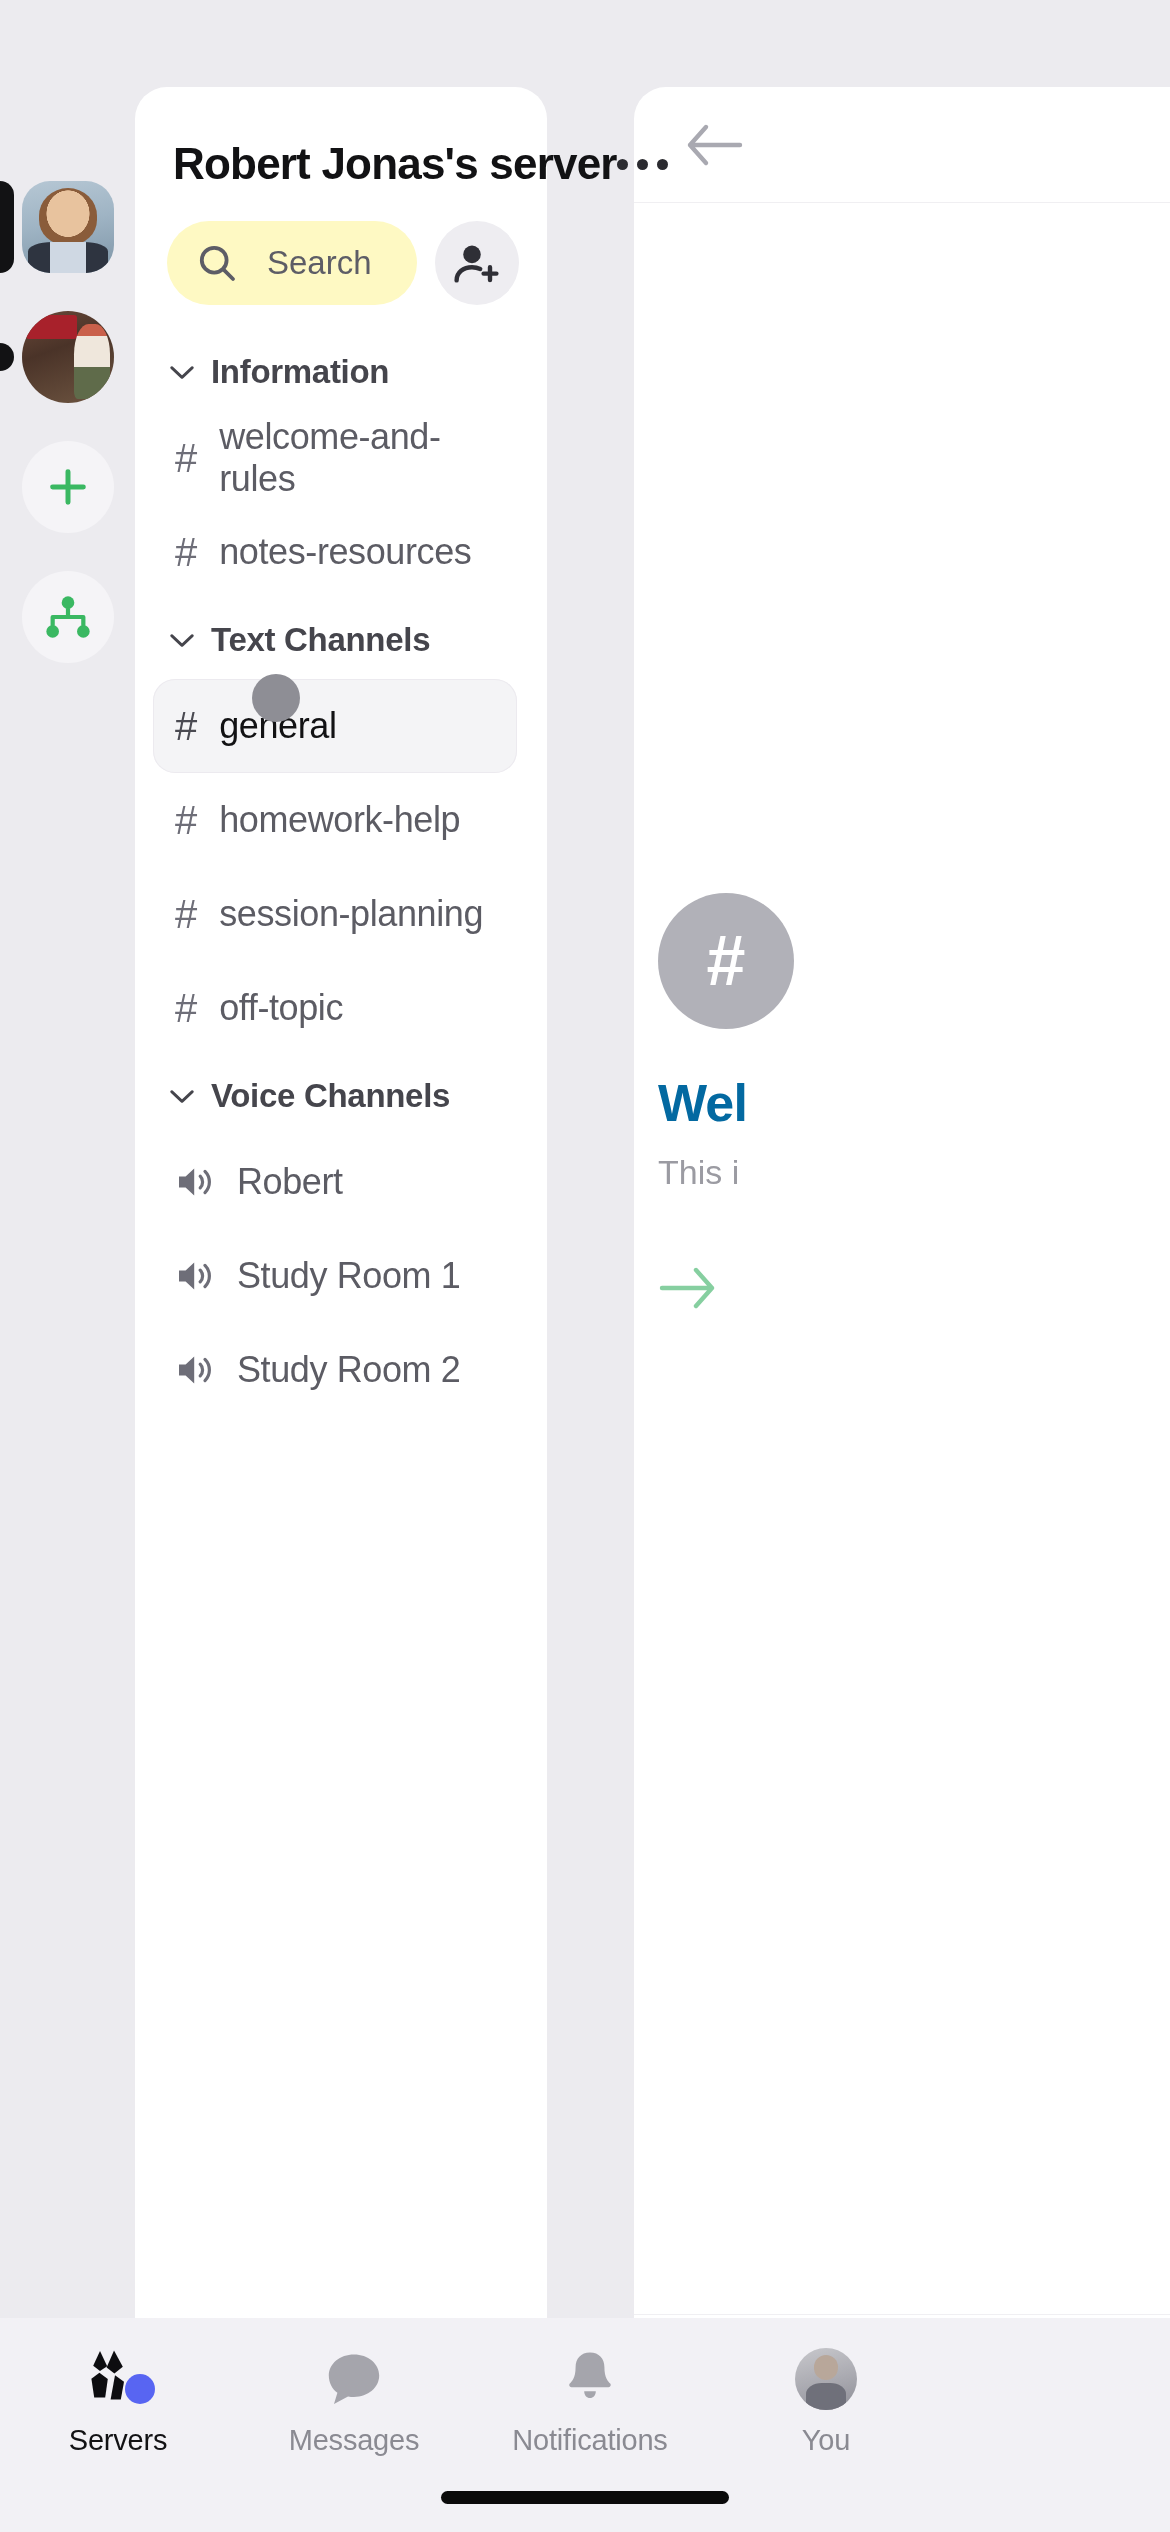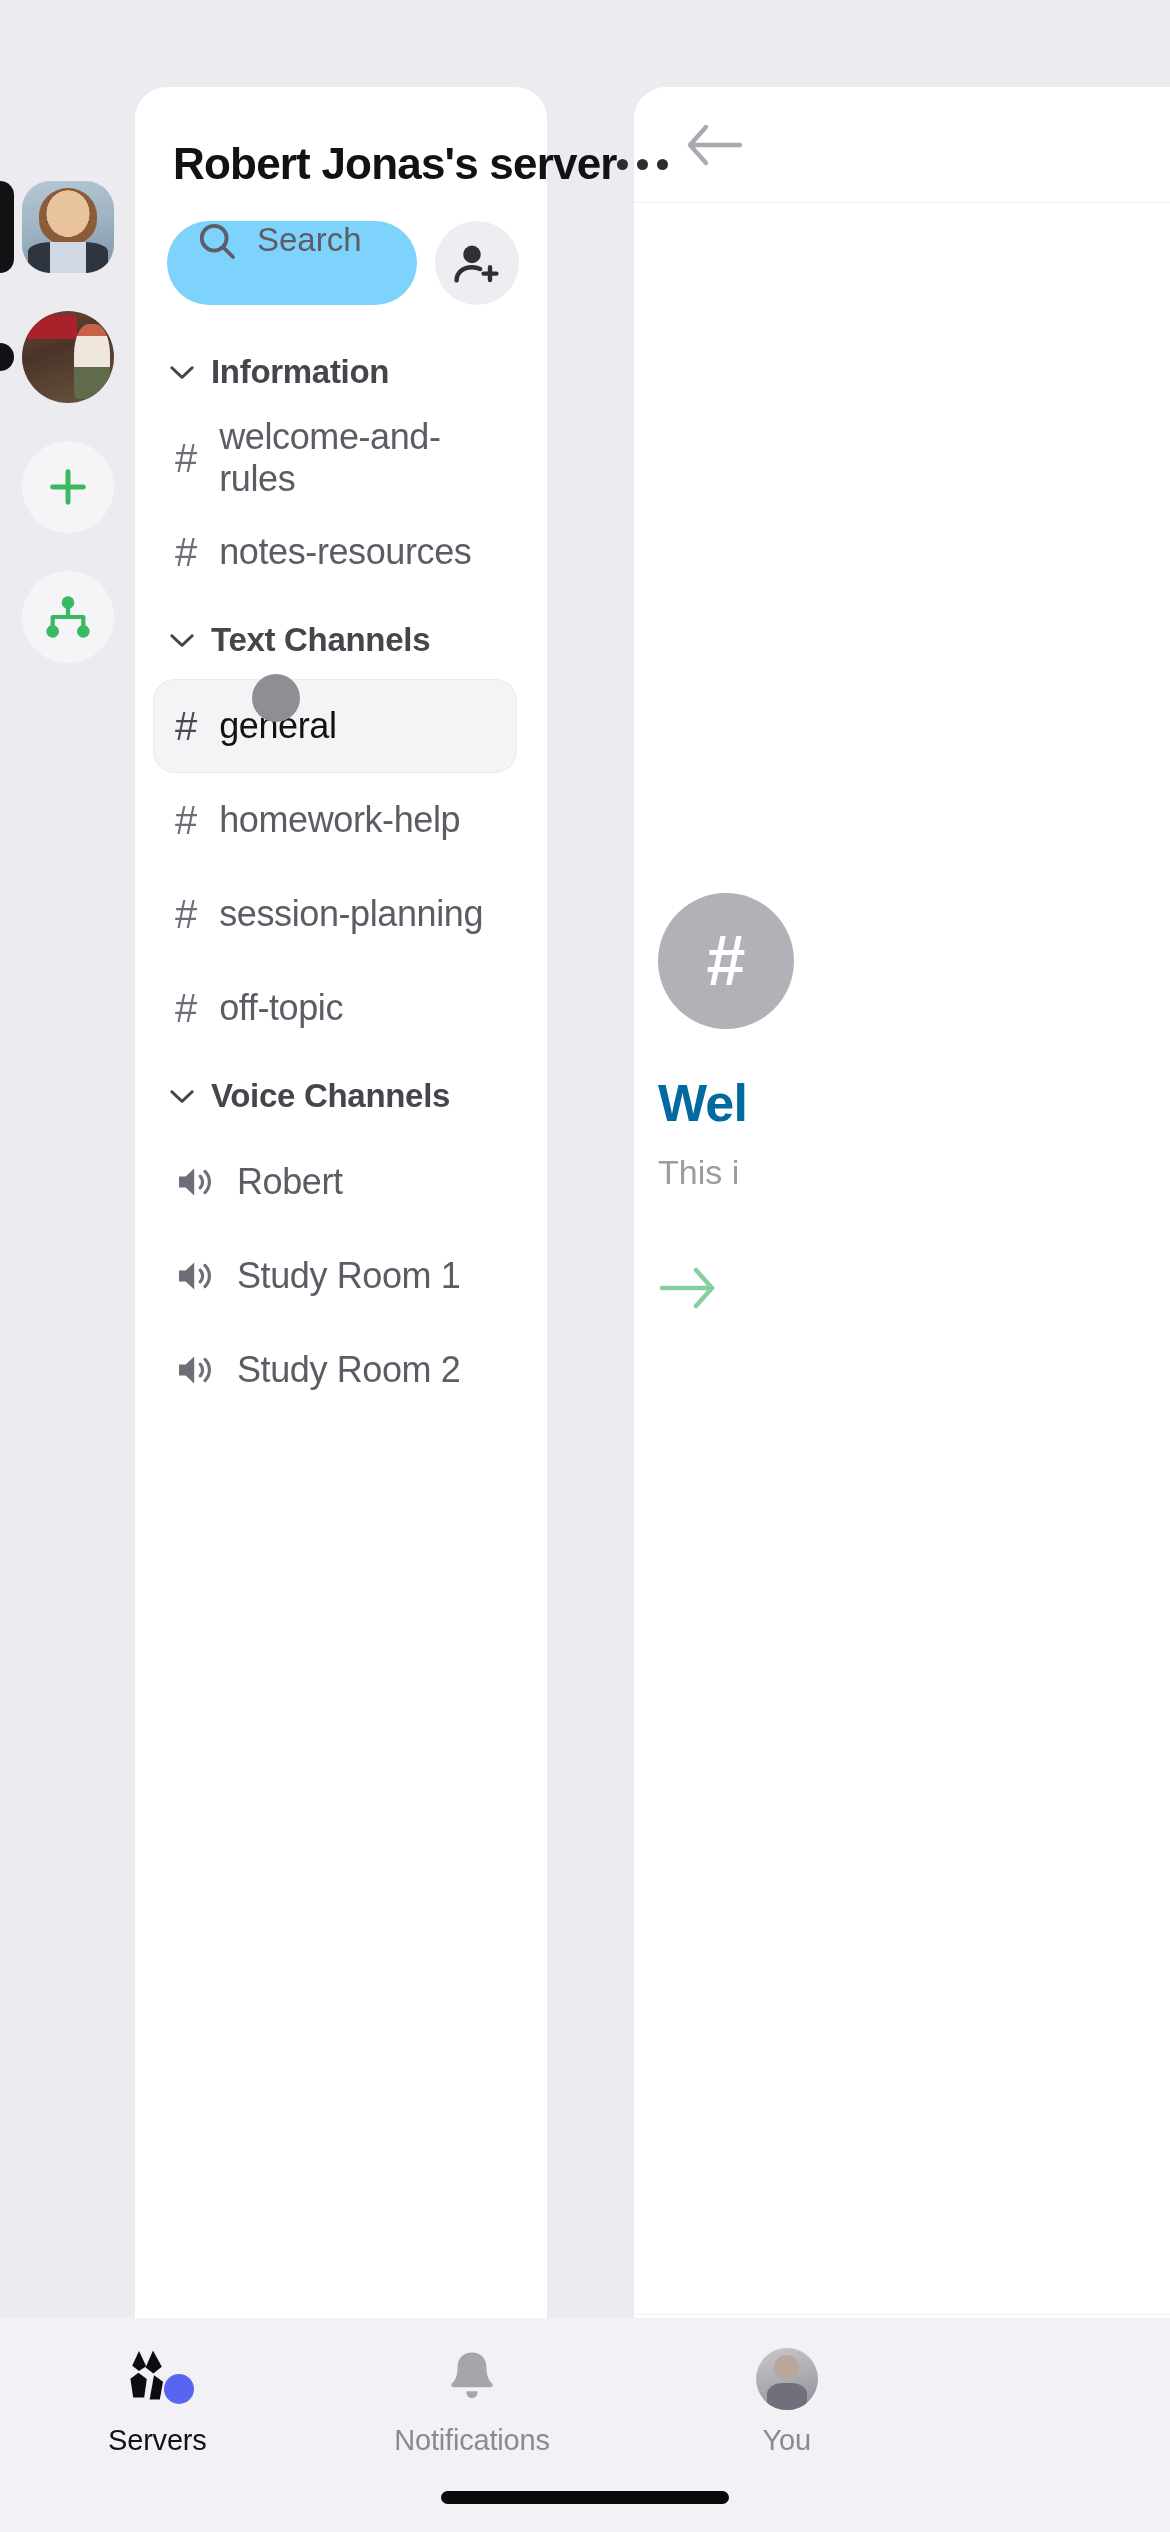--- a/index.html
+++ b/index.html
@@ -64,22 +64,22 @@
     position:absolute; left:135px; top:87px; width:412px; height:2331px;
     background:#ffffff; border-radius:32px 32px 0 0;
   }
   .panel-head { display:flex; align-items:center; padding:52px 36px 0 38px; }
   .server-title { font-size:44px; font-weight:700; color:#121214; letter-spacing:-0.8px; white-space:nowrap; }
   .dots { margin-left:auto; display:flex; gap:9px; padding-right:6px; }
   .dots i { width:11px; height:11px; background:#2b2b30; border-radius:50%; }
 
   .search-row { display:flex; align-items:center; gap:18px; padding:32px 28px 0 32px; }
   .search-box {
-    flex:1; height:84px; background:#7dd3fc; border-radius:42px;
-    display:flex; padding:0 30px; gap:20px;
+    flex:1; height:84px; background:#fef9c3; border-radius:42px;
+    display:flex; align-items:center; padding:0 30px; gap:30px;
   }
   .search-ph { font-size:33px; color:#5d5d66; }
   .invite-btn { width:84px; height:84px; border-radius:50%; background:#eeedf1; display:flex; align-items:center; justify-content:center; flex:none; }
 
   .chan-list { padding:0 12px 0 0; margin-top:26px; }
   .cat { display:flex; align-items:center; gap:16px; padding:22px 0 20px 34px; }
   .cat-label { font-size:33px; font-weight:700; color:#45454c; letter-spacing:-0.3px; }
   .chev { width:26px; height:15px; }
 
   .chan {
@@ -290,20 +290,28 @@
               <path d="M14.5 1.2l4.4 8.2-4.2 3.3-3.9-3z" fill="#0d0d10"></path>
               <path d="M7.2 12.4l4.2 3.1-1.3 9.2H4.6l-1.4-9.3z" fill="#0d0d10"></path>
               <path d="M15 13.6l4.5 3.3-1.6 8.8h-5.1z" fill="#0d0d10"></path>
             </svg>
             <span style="position:absolute;right:-4px;bottom:6px;width:30px;height:30px;border-radius:50%;background:#5865f2;"></span>
           </div>
           <span class="tab-label">Servers</span>
         </div>
         <div class="tab">
           <div class="tab-ico">
+            <svg width="62" height="60" viewBox="0 0 31 30">
+              <path d="M15.5 2.2c7 0 12.6 4.6 12.6 10.6 0 6-5.6 10.7-12.6 10.7-1 0-2-.1-3-.3l-7 3.8 1.7-5.6C4.5 19.5 2.9 16.3 2.9 12.8 2.9 6.8 8.5 2.2 15.5 2.2z" fill="#a5a5ac"></path>
+            </svg>
+          </div>
+          <span class="tab-label">Messages</span>
+        </div>
+        <div class="tab">
+          <div class="tab-ico">
             <svg width="58" height="62" viewBox="0 0 29 31">
               <path d="M14.5 2.2c4.6 0 7.2 3.1 7.2 7.3 0 5.5 1.8 7.1 2.9 8.3.6.7.2 1.8-.8 1.8H5.2c-1 0-1.4-1.1-.8-1.8 1.1-1.2 2.9-2.8 2.9-8.3 0-4.2 2.6-7.3 7.2-7.3z" fill="#a5a5ac"></path>
               <path d="M11.6 21.6h5.8c0 2-1.3 3.4-2.9 3.4s-2.9-1.4-2.9-3.4z" fill="#a5a5ac"></path>
             </svg>
           </div>
           <span class="tab-label">Notifications</span>
         </div>
         <div class="tab">
           <div class="tab-ico">
             <div class="tab-avatar av-you"></div>

